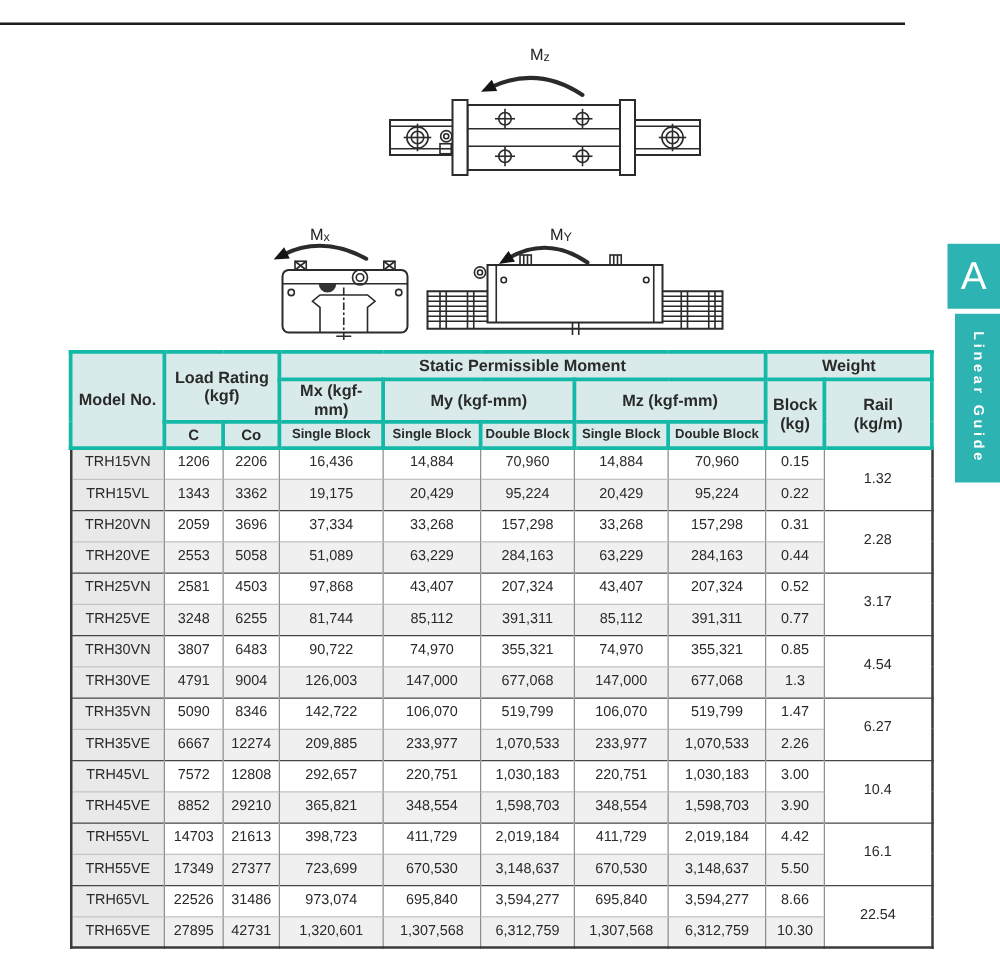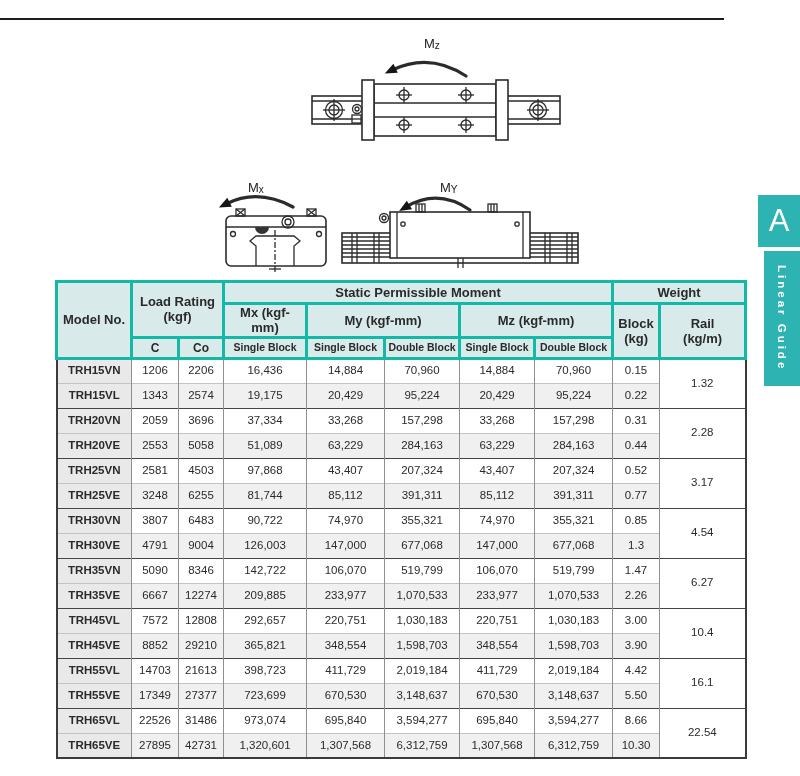--- a/index.html
+++ b/index.html
@@ -32,21 +32,21 @@
   th.r1{height:22px}th.r2{height:22px}th.r3{height:21px}
   th.h-main{font-size:13px}
   th.h-mid{font-size:13px}
   th.h-cco{font-size:12px}
   th.h-sub{font-size:10.5px}
   table.spec tbody td{border-left:1px solid #8f8f8f;border-right:1px solid #8f8f8f;
     border-top:1px solid #c3c3c3;height:25px}
   table.spec tbody tr.group-start td{border-top:1.8px solid #454545}
   tr.row-main td{background:#ffffff}
   tr.row-alt td{background:#f0f0f0}
-  table.spec td.model-cell{background:#e9e9e9 !important;font-weight:bold}
+  table.spec td.model-cell{background:#e9e9e9 !important;font-weight:normal}
   table.spec td.rail-cell{background:#ffffff !important}
 </style>
 </head>
 <body>
 
 <div class="top-rule"></div>
 
 <svg class="diagrams" viewBox="0 0 800 278">
 
   <g>
@@ -220,21 +220,21 @@
         <td>14,884</td>
         <td>70,960</td>
         <td>14,884</td>
         <td>70,960</td>
         <td>0.15</td>
         <td rowspan="2" class="rail-cell">1.32</td>
       </tr>
       <tr class="row-alt">
         <td class="model-cell">TRH15VL</td>
         <td>1343</td>
-        <td>2574</td>
+        <td>3362</td>
         <td>19,175</td>
         <td>20,429</td>
         <td>95,224</td>
         <td>20,429</td>
         <td>95,224</td>
         <td>0.22</td>
       </tr>
       <tr class="row-main group-start">
         <td class="model-cell">TRH20VN</td>
         <td>2059</td>

